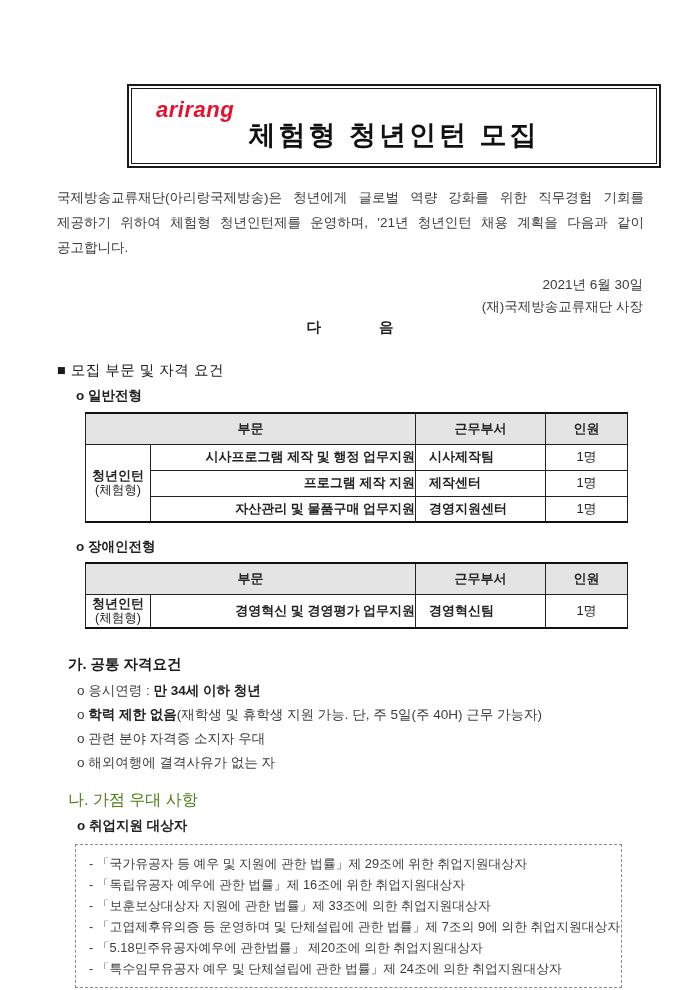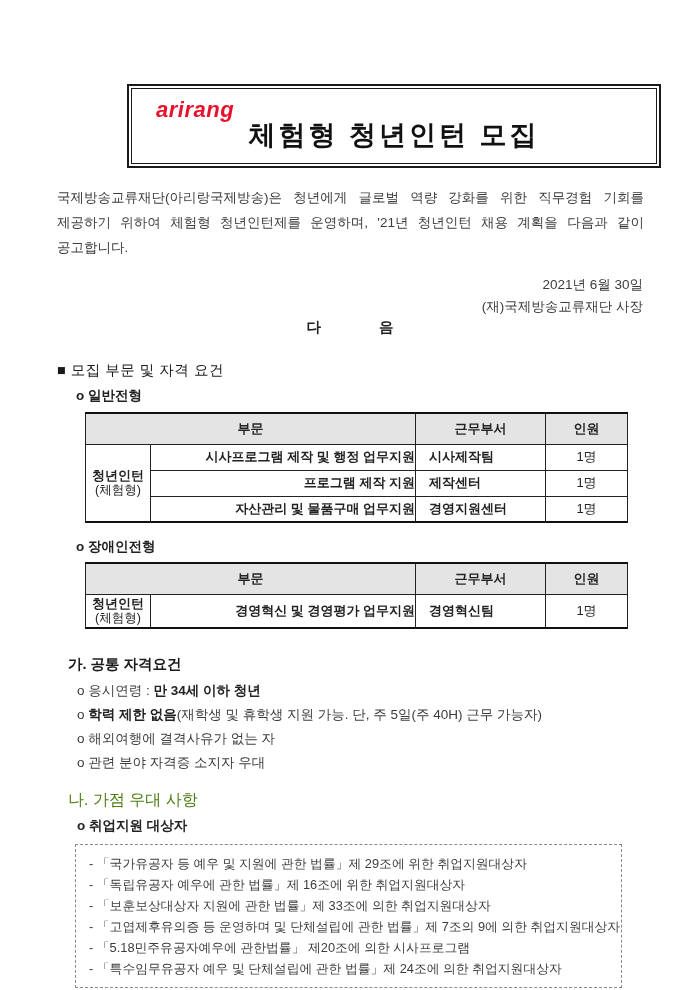--- a/index.html
+++ b/index.html
@@ -192,29 +192,29 @@
         <td class="cell-dept">경영혁신팀</td>
         <td class="cell-count">1명</td>
       </tr>
     </tbody>
   </table>
 
   <div class="qual-title">가. 공통 자격요건</div>
   <div class="qual-list">
     <div class="qual-item"><span>o 응시연령 : </span><span class="b">만 34세 이하 청년</span><span></span></div>
     <div class="qual-item"><span>o </span><span class="b">학력 제한 없음</span><span>(재학생 및 휴학생 지원 가능. 단, 주 5일(주 40H) 근무 가능자)</span></div>
+    <div class="qual-item"><span>o 관련 분야 자격증 소지자 우대</span><span class="b"></span><span></span></div>
     <div class="qual-item"><span>o 해외여행에 결격사유가 없는 자</span><span class="b"></span><span></span></div>
-    <div class="qual-item"><span>o 관련 분야 자격증 소지자 우대</span><span class="b"></span><span></span></div>
   </div>
 
   <div class="bonus-title">나. 가점 우대 사항</div>
   <div class="bonus-sub">o 취업지원 대상자</div>
 
   <div class="law-box">
     <div class="law-item">- 「국가유공자 등 예우 및 지원에 관한 법률」제 29조에 위한 취업지원대상자</div>
     <div class="law-item">- 「독립유공자 예우에 관한 법률」제 16조에 위한 취업지원대상자</div>
     <div class="law-item">- 「보훈보상대상자 지원에 관한 법률」제 33조에 의한 취업지원대상자</div>
     <div class="law-item">- 「고엽제후유의증 등 운영하며 및 단체설립에 관한 법률」제 7조의 9에 의한 취업지원대상자</div>
-    <div class="law-item">- 「5.18민주유공자예우에 관한법률」 제20조에 의한 시사프로그램</div>
+    <div class="law-item">- 「5.18민주유공자예우에 관한법률」 제20조에 의한 취업지원대상자</div>
     <div class="law-item">- 「특수임무유공자 예우 및 단체설립에 관한 법률」제 24조에 의한 취업지원대상자</div>
   </div>
 
 </div>
 
 </body></html>

